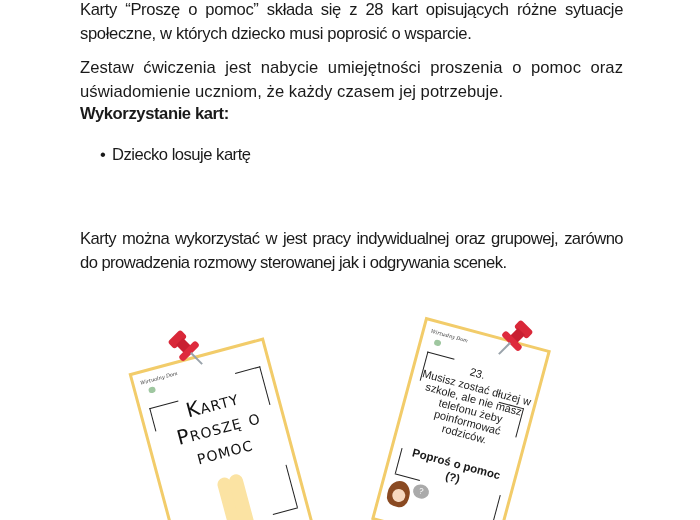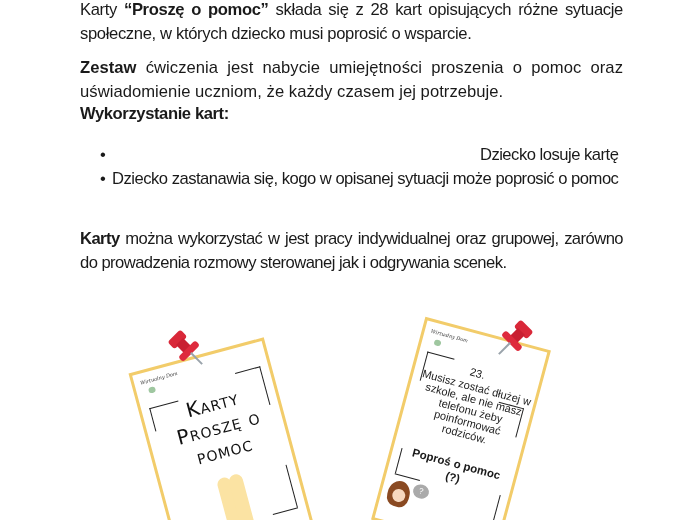--- a/index.html
+++ b/index.html
@@ -7,21 +7,21 @@
            font-family: "Liberation Sans", sans-serif; color: #1a1a1a; }
     .text-block { position: absolute; left: 80px; width: 543px; top: 0; font-size: 16.6px; line-height: 24px; }
     .para { margin: 0; text-align: justify; }
     .p1 { position: absolute; top: -2px; left: 0; width: 543px; letter-spacing: -0.35px; }
     .p2 { position: absolute; top: 56px; left: 0; width: 543px; letter-spacing: 0.05px; }
     .heading { position: absolute; top: 102px; left: 0; font-weight: bold; letter-spacing: -0.4px; }
     .list { position: absolute; top: 143px; left: 20px; margin: 0; padding: 0; list-style: none; letter-spacing: -0.5px; }
     .list li { position: relative; padding-left: 12px; height: 24px; text-align: right; }
     .list li::before { content: "•"; position: absolute; left: 0; top: 0; }
     .p3 { position: absolute; top: 227px; left: 0; width: 543px; letter-spacing: -0.55px; }
-    b { font-weight: bold; }
+    b { font-weight: normal; }
 
     .card { position: absolute; background: #fff; border: 3px solid #f2cc6a; box-sizing: border-box; }
     .card-left { left: 152px; top: 352px; width: 140px; height: 200px; transform: rotate(-15deg); transform-origin: center; }
     .card-right { left: 396px; top: 330px; width: 130px; height: 210px; transform: rotate(15deg); transform-origin: center; }
     .logo { position: absolute; left: 6px; top: 6px; font-family: "DejaVu Serif", serif; font-size: 5px; font-style: italic; color: #333; }
     .logo-leaf { position: absolute; left: 12px; top: 16px; width: 7px; height: 6px; border-radius: 50%; background: #9fc7a0; }
     .frame-line { position: absolute; background: #222; }
     .card-title { position: absolute; left: 14px; top: 36px; width: 112px; text-align: center;
                   font-family: "DejaVu Sans", sans-serif; font-size: 20px; line-height: 24px; font-variant: small-caps; letter-spacing: 1px; color: #111; }
     .hands { position: absolute; left: 52px; top: 122px; width: 34px; height: 60px; }
@@ -45,21 +45,20 @@
 <body>
 
 <div class="text-block">
   <p class="para p1"><span>Karty </span><b>“Proszę o pomoc”</b><span> składa się z 28 kart opisujących różne sytuacje społeczne, w których dziecko musi poprosić o wsparcie.</span></p>
 
   <p class="para p2"><b>Zestaw</b><span> ćwiczenia jest nabycie umiejętności proszenia o pomoc oraz uświadomienie uczniom, że każdy czasem jej potrzebuje.</span></p>
 
   <div class="heading">Wykorzystanie kart:</div>
   <ul class="list">
     <li>Dziecko losuje kartę</li>
-    <li>Dziecko zastanawia się, kogo w opisanej sytuacji może poprosić o pomoc</li>
   </ul>
 
   <p class="para p3"><b>Karty</b><span> można wykorzystać w jest pracy indywidualnej oraz grupowej, zarówno do prowadzenia rozmowy sterowanej jak i odgrywania scenek.</span></p>
 </div>
 
 <div class="card card-left">
   <div class="logo">Wirtualny Dom</div>
   <div class="logo-leaf"></div>
   <div class="frame-line" style="left:8px;top:36px;width:30px;height:1px;"></div>
   <div class="frame-line" style="left:8px;top:36px;width:1px;height:24px;"></div>

